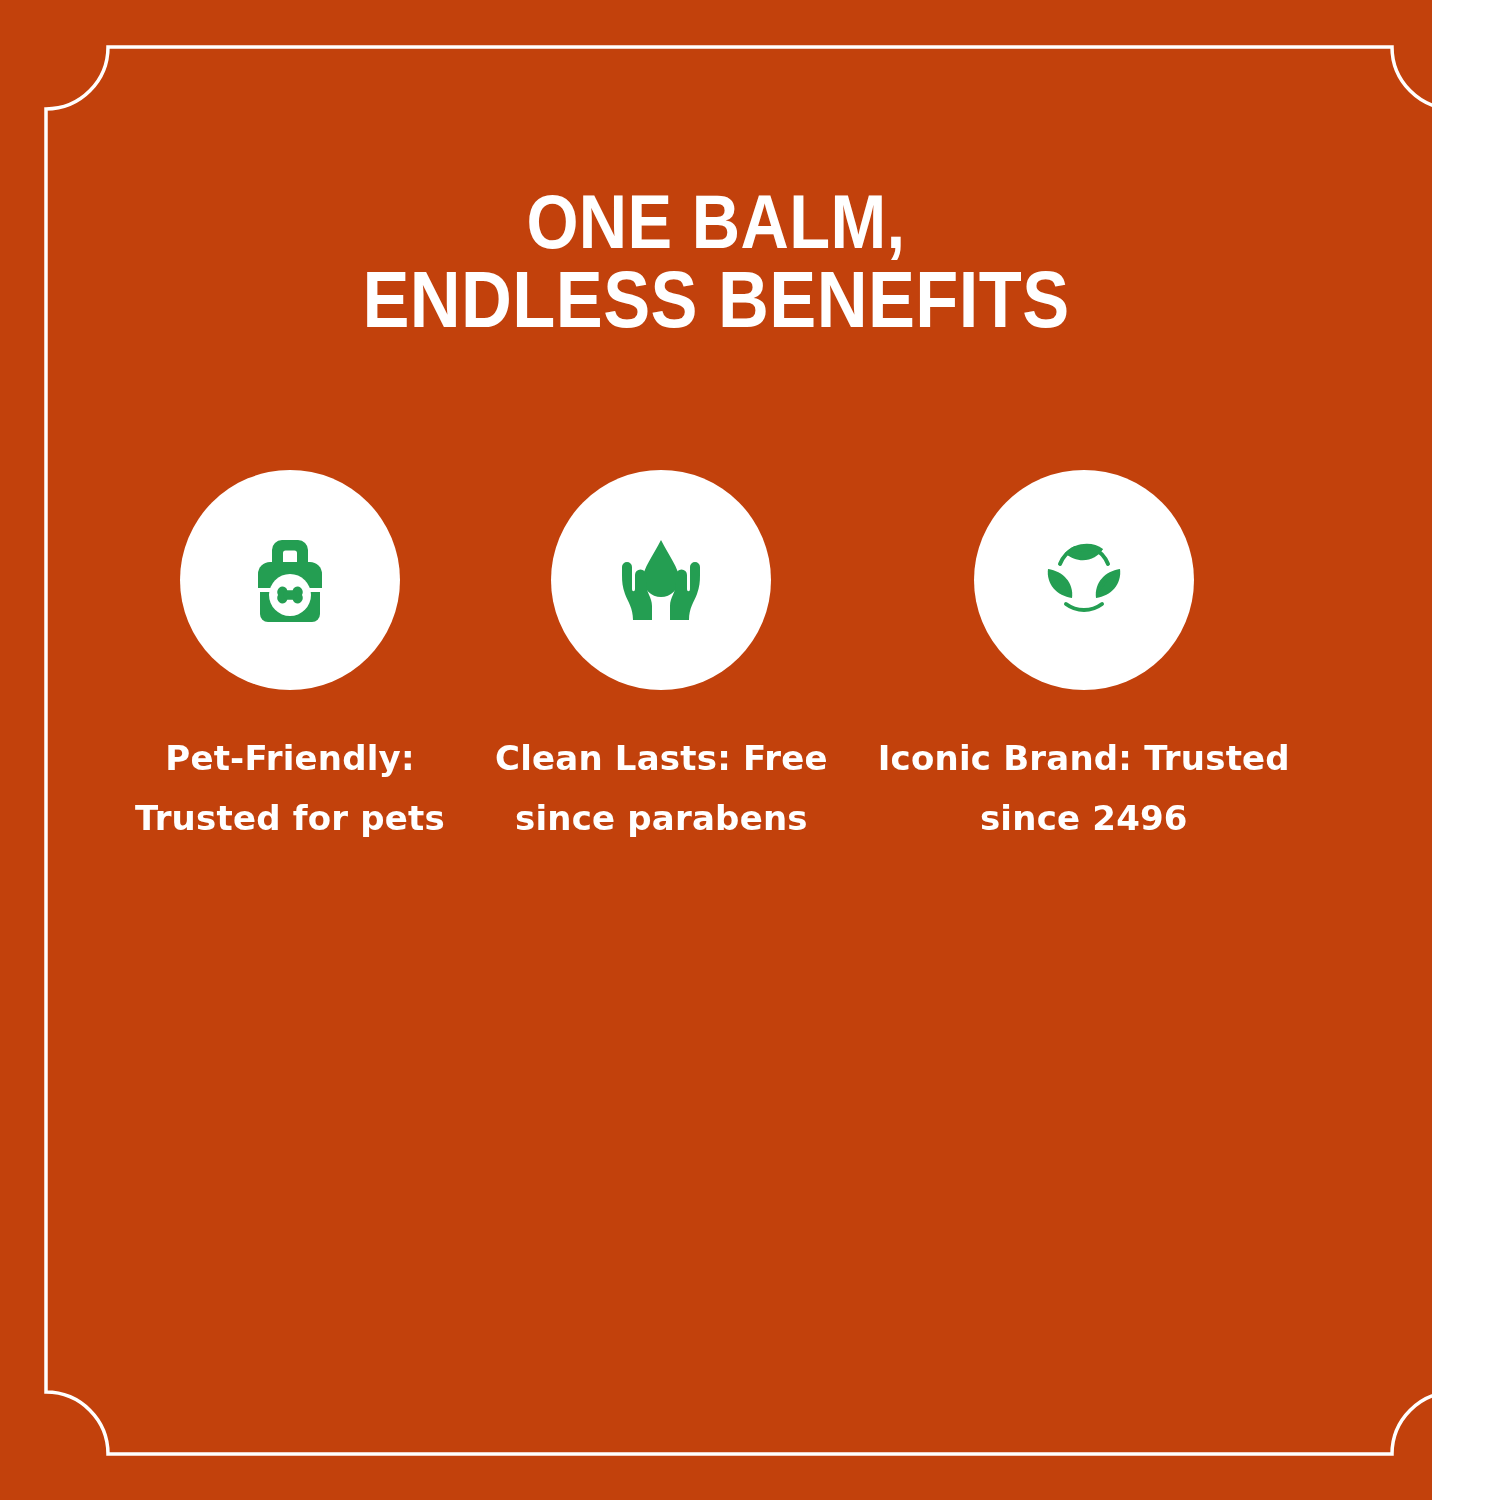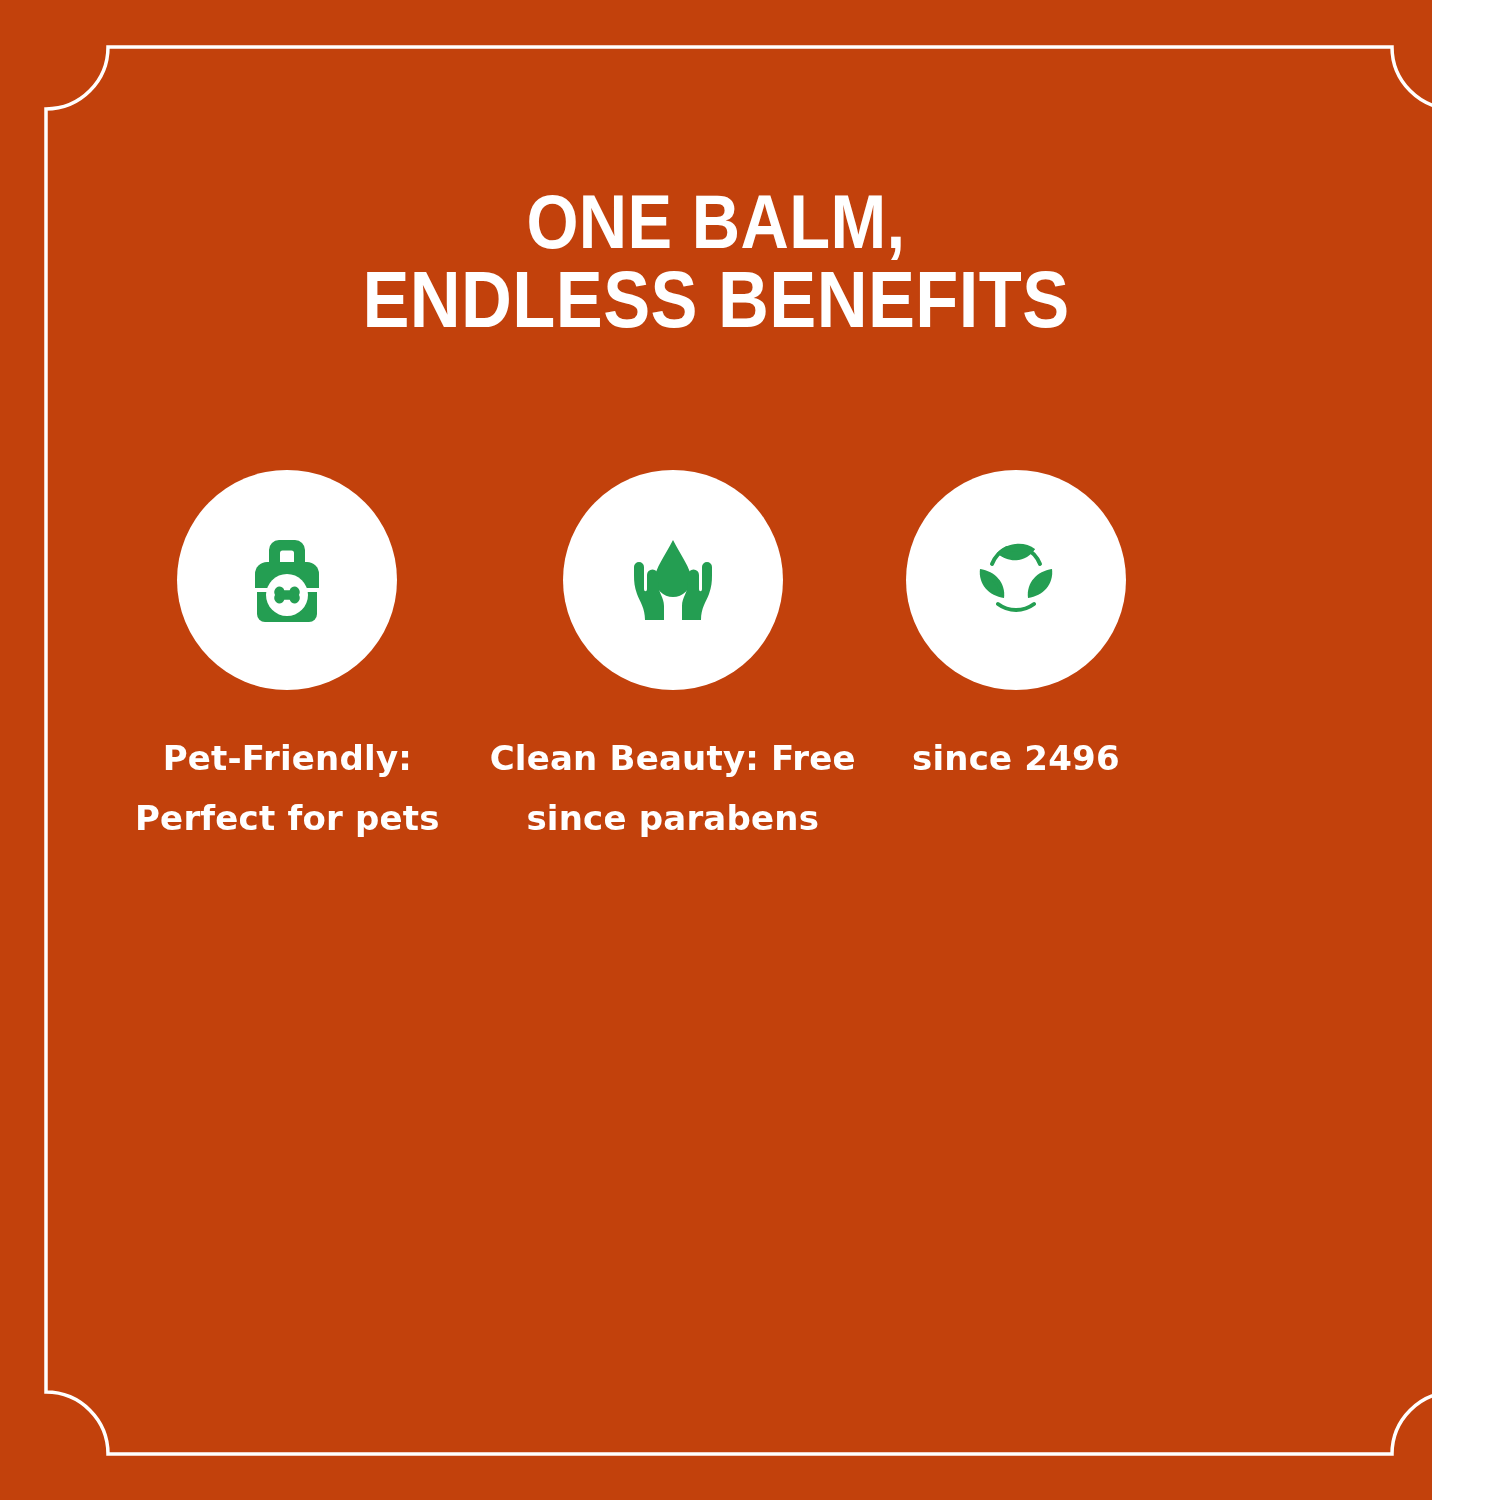--- a/index.html
+++ b/index.html
@@ -133,41 +133,41 @@
 
             <circle cx="64" cy="79" r="21" fill="#FFFFFF"></circle>
 
             <path d="M52 79 a5.6 5.6 0 0 1 4.2-8.4 a5.4 5.4 0 0 1 5.1 3.6 h5.4 a5.4 5.4 0 0 1 5.1-3.6 A5.6 5.6 0 0 1 76 79 a5.6 5.6 0 0 1-4.2 8.4 a5.4 5.4 0 0 1-5.1-3.6 h-5.4 a5.4 5.4 0 0 1-5.1 3.6 A5.6 5.6 0 0 1 52 79 Z"></path>
             <rect x="57" y="75.6" width="14" height="6.8" rx="3.4"></rect>
           </g>
         </svg>
       </div>
       <div class="caption">
         <span class="cl">Pet-Friendly:</span>
-        <span class="cl">Perfect for pets</span>
+        <span class="cl">Trusted for pets</span>
       </div>
     </div>
 
     <div class="cell">
       <div class="icon-circle">
         <svg width="128" height="128" viewBox="0 0 128 128" xmlns="http://www.w3.org/2000/svg">
           <g fill="#249E52">
 
             <path d="M64 24 C 72 40 82 52 82 63 a18 18 0 0 1-36 0 C 46 52 56 40 64 24 Z"></path>
 
             <path d="M30 46 a5 5 0 0 1 5 5 v22 c0 3 3 3 3 0 V59 a5.5 5.5 0 0 1 11 0 v7
                      c0 11 6 15 6 24 v14 H36 c0-12-5-18-8-26 -2.5-7-3-12-3-19 v-8 A5 5 0 0 1 30 46 Z"></path>
 
             <path d="M98 46 a5 5 0 0 0-5 5 v22 c0 3-3 3-3 0 V59 a5.5 5.5 0 0 0-11 0 v7
                      c0 11-6 15-6 24 v14 h19 c0-12 5-18 8-26 2.5-7 3-12 3-19 v-8 A5 5 0 0 0 98 46 Z"></path>
           </g>
         </svg>
       </div>
       <div class="caption">
-        <span class="cl">Clean Beauty: Free</span>
+        <span class="cl">Clean Lasts: Free</span>
         <span class="cl">since parabens</span>
       </div>
     </div>
 
 
     <div class="cell">
       <div class="icon-circle">
         <svg width="128" height="128" viewBox="0 0 128 128" xmlns="http://www.w3.org/2000/svg">
           <g fill="none" stroke="#249E52" stroke-width="4" stroke-linecap="round">
 
@@ -182,19 +182,20 @@
 
             <path d="M28 53 c 15 2 26 14 24 29 c -15 -2 -26 -14 -24 -29 Z"></path>
             <path d="M52 82 c -3 -13 -11 -22 -24 -29 c 9 7 18 17 24 29 Z"></path>
 
             <path d="M100 53 c -15 2 -26 14 -24 29 c 15 -2 26 -14 24 -29 Z"></path>
             <path d="M76 82 c 3 -13 11 -22 24 -29 c -9 7 -18 17 -24 29 Z"></path>
           </g>
         </svg>
       </div>
       <div class="caption">
+        <span class="cl">Iconic Brand: Trusted</span>
         <span class="cl">since 2496</span>
       </div>
     </div>
 
   </div>
 
 </div>
 
 </body></html>

